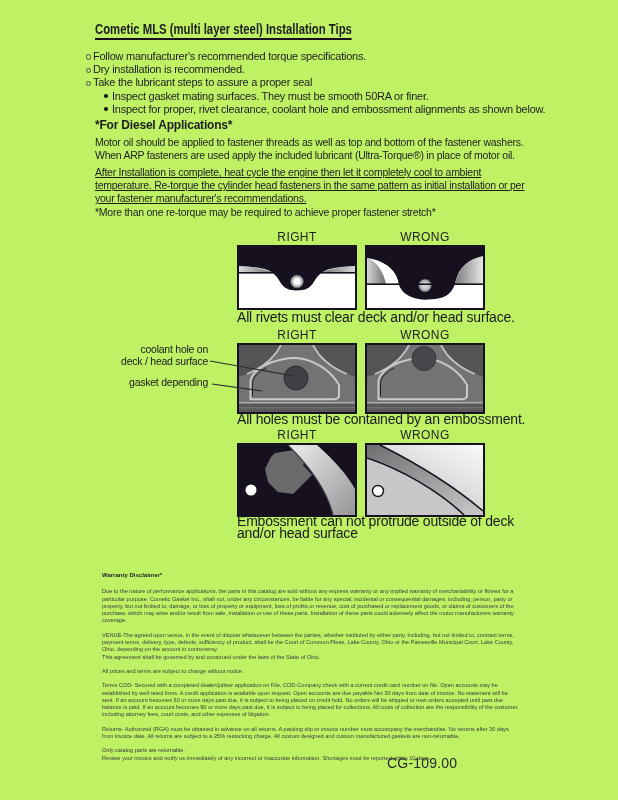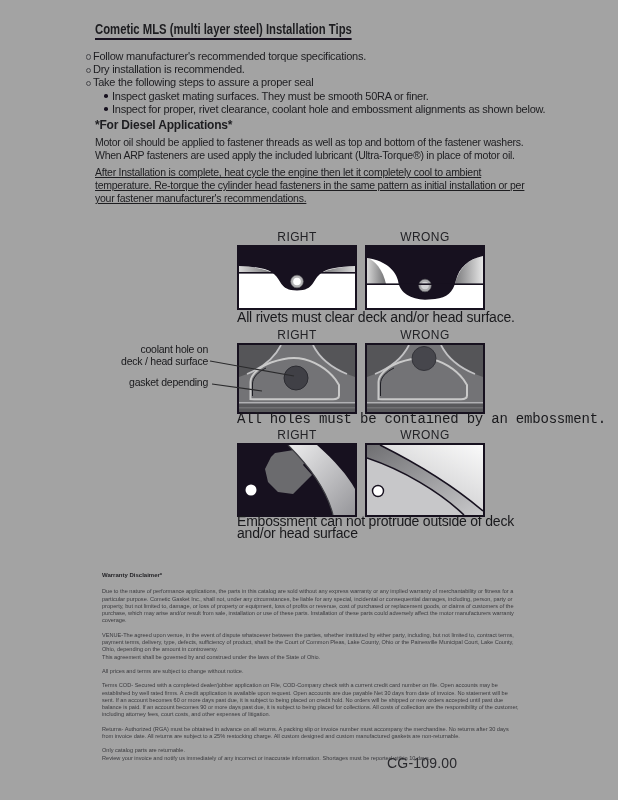--- a/index.html
+++ b/index.html
@@ -1,17 +1,17 @@
 <!DOCTYPE html>
 <html><head>
 <meta charset="utf-8">
 <style>
   html,body{margin:0;padding:0;background:#e8e8e8;}
   .page{
-    position:relative;width:618px;height:800px;background:#a3a3a3;
+    position:relative;width:618px;height:800px;background:#bef264;
     font-family:"Liberation Sans",sans-serif;color:#1d1d20;overflow:hidden;
     margin:0 auto;
   }
   .abs{position:absolute;}
   
   .title{
     left:95px;top:21px;font-size:14.5px;font-weight:bold;
     border-bottom:2px solid #17111f;padding-bottom:1px;
     transform:scaleX(0.78);transform-origin:left top;white-space:nowrap;
     letter-spacing:0;
@@ -48,28 +48,29 @@
 </head>
 <body>
 
 <div class="page">
 
   <div class="abs title">Cometic MLS (multi layer steel) Installation Tips</div>
 
   <div class="abs bullets">
     <div class="bullet">Follow manufacturer's recommended torque specifications.</div>
     <div class="bullet">Dry installation is recommended.</div>
-    <div class="bullet">Take the following steps to assure a proper seal</div>
+    <div class="bullet">Take the lubricant steps to assure a proper seal</div>
     <div class="subbullet">Inspect gasket mating surfaces.  They must be smooth 50RA or finer.</div>
     <div class="subbullet">Inspect for proper, rivet clearance, coolant hole and embossment alignments as shown below.</div>
   </div>
 
   <div class="abs diesel-heading">*For Diesel Applications*</div>
   <div class="abs para p1">Motor oil should be applied to fastener threads as well as top and bottom of the fastener washers. When ARP fasteners are used apply the included lubricant (Ultra-Torque®) in place of motor oil.</div>
   <div class="abs para p2">After Installation is complete, heat cycle the engine then let it completely cool to ambient temperature. Re-torque the cylinder head fasteners in the same pattern as initial installation or per your fastener manufacturer's recommendations.</div>
+  <div class="abs para p3">*More than one re-torque may be required to achieve proper fastener stretch*</div>
 
   <div class="abs dlabel" style="left:237px;top:230px;">RIGHT</div>
   <div class="abs dlabel" style="left:365px;top:230px;">WRONG</div>
 
   <div class="abs panel" style="left:237px;top:245px;">
     <svg width="116" height="61" viewBox="0 0 116 61">
       <defs>
         <linearGradient id="r1l" x1="0" y1="0" x2="1" y2="0">
             <stop offset="0" stop-color="#d9d9d9"></stop>
             <stop offset="1" stop-color="#6e6e70"></stop>
@@ -150,21 +151,21 @@
       <path d="M13.5,51 V39 C13.5,32.5 19,27 27,23" fill="none" stroke="#1e1e24" stroke-width="1"></path>
       <circle cx="57" cy="13.5" r="12" fill="#46464c" stroke="#34343a" stroke-width="1"></circle>
     </svg>
   </div>
 
   <svg class="abs" style="left:205px;top:352px;" width="95" height="45" viewBox="0 0 95 45">
     <line x1="5" y1="9" x2="89" y2="24" stroke="#2a2a2c" stroke-width="1.1"></line>
     <line x1="7" y1="32" x2="57" y2="39" stroke="#2a2a2c" stroke-width="1.1"></line>
   </svg>
 
-  <div class="abs caption" style="left:237px;top:414px;font-family:Liberation Mono, monospace;">All holes must be contained by an embossment.</div>
+  <div class="abs caption" style="left:237px;top:414px;">All holes must be contained by an embossment.</div>
 
   <div class="abs dlabel" style="left:237px;top:428px;">RIGHT</div>
   <div class="abs dlabel" style="left:365px;top:428px;">WRONG</div>
 
   <div class="abs panel" style="left:237px;top:443px;">
     <svg width="116" height="70" viewBox="0 0 116 70">
       <defs>
         <linearGradient id="r3a" x1="0" y1="0" x2="1" y2="1">
             <stop offset="0" stop-color="#ededee"></stop>
             <stop offset="1" stop-color="#96969a"></stop>

